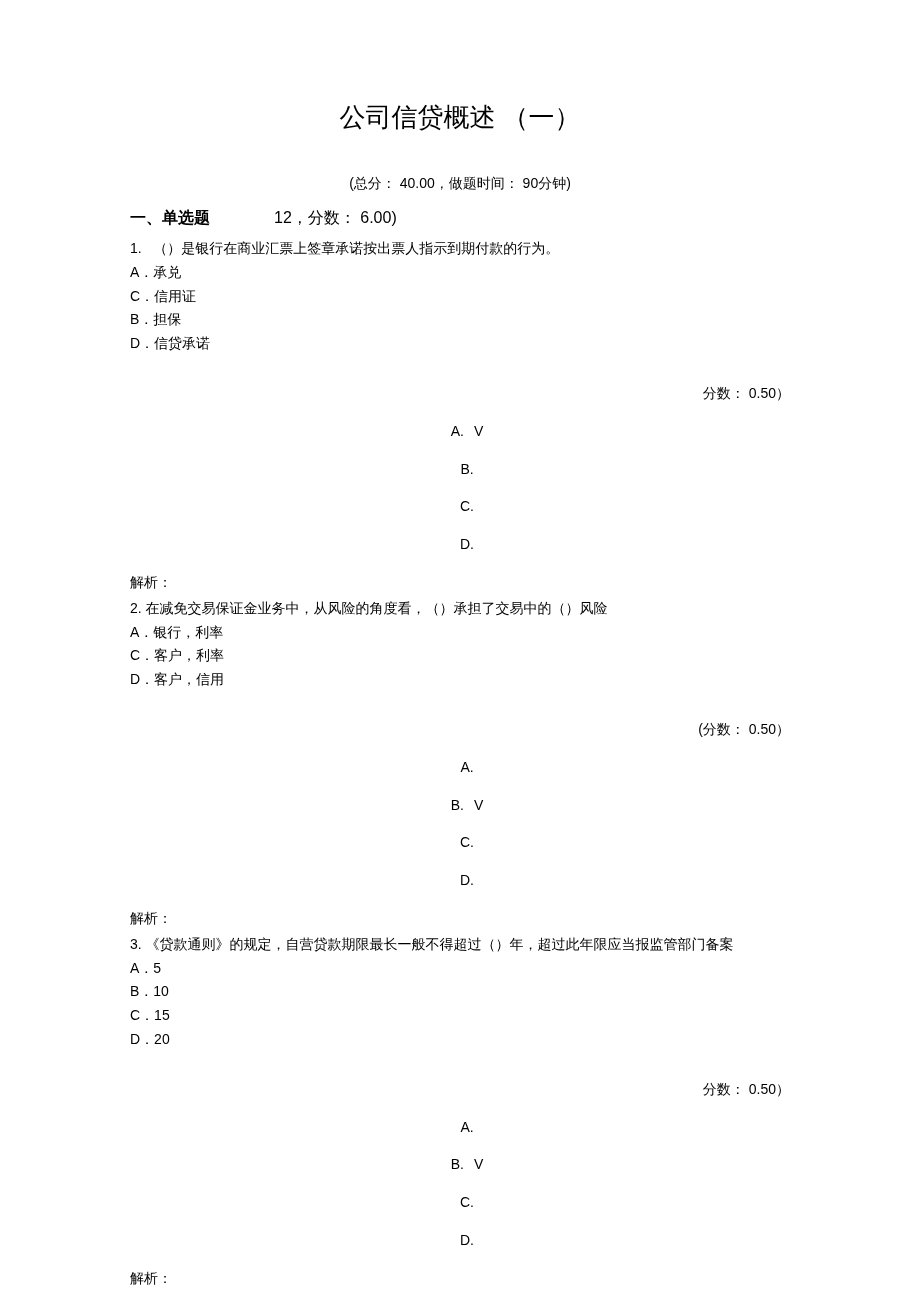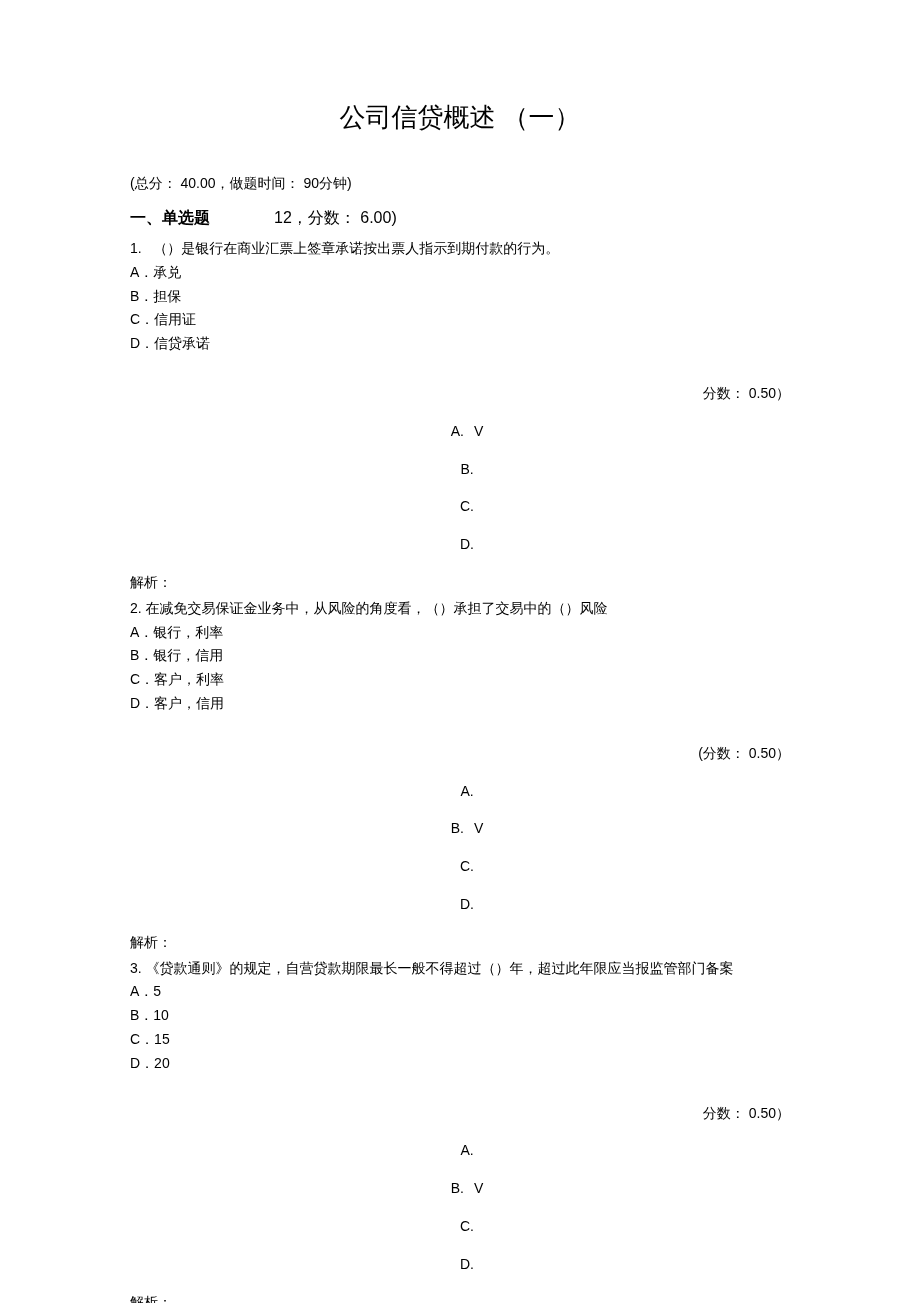--- a/index.html
+++ b/index.html
@@ -14,20 +14,21 @@
       padding: 100px 130px 60px 130px;
     }
     .title {
       text-align: center;
       font-size: 26px;
       font-weight: normal;
       font-family: "SimHei", "黑体", sans-serif;
       margin-bottom: 40px;
     }
     .meta {
+      text-align: center;
       font-size: 14px;
       font-family: Arial, "SimSun", sans-serif;
       margin-bottom: 15px;
     }
     .section-header {
       font-size: 16px;
       font-family: "SimHei", "黑体", sans-serif;
       margin-bottom: 4px;
       position: relative;
     }
@@ -89,41 +90,40 @@
     <span class="section-count">12，分数： 6.00)</span>
   </div>
   <div class="section-sub">总题数</div>
 
   <div class="question-block">
     <p class="q-text">
       <span>1.</span>
       &nbsp;&nbsp;<span>（）是银行在商业汇票上签章承诺按出票人指示到期付款的行为。</span>
     </p>
     <p class="option">A．承兑</p>
+    <p class="option">C．信用证</p>
     <p class="option">B．担保</p>
-    <p class="option">C．信用证</p>
     <p class="option">D．信贷承诺</p>
 
     <div class="score-block">
       <p class="score-line">分数： 0.50）</p>
       <p class="ans-line"><span>A.</span><span class="check">V</span></p>
       <p class="ans-line">B.</p>
       <p class="ans-line">C.</p>
       <p class="ans-line">D.</p>
     </div>
     <p class="analysis">解析：</p>
   </div>
 
   <div class="question-block">
     <p class="q-text">
       <span>2.</span>
       <span>在减免交易保证金业务中，从风险的角度看，（）承担了交易中的（）风险</span>
     </p>
     <p class="option">A．银行，利率</p>
-    <p class="option">B．银行，信用</p>
     <p class="option">C．客户，利率</p>
     <p class="option">D．客户，信用</p>
 
     <div class="score-block">
       <p class="score-line" style="padding-left:0">(分数： 0.50）</p>
       <p class="ans-line">A.</p>
       <p class="ans-line"><span>B.</span><span class="check">V</span></p>
       <p class="ans-line">C.</p>
       <p class="ans-line">D.</p>
     </div>

